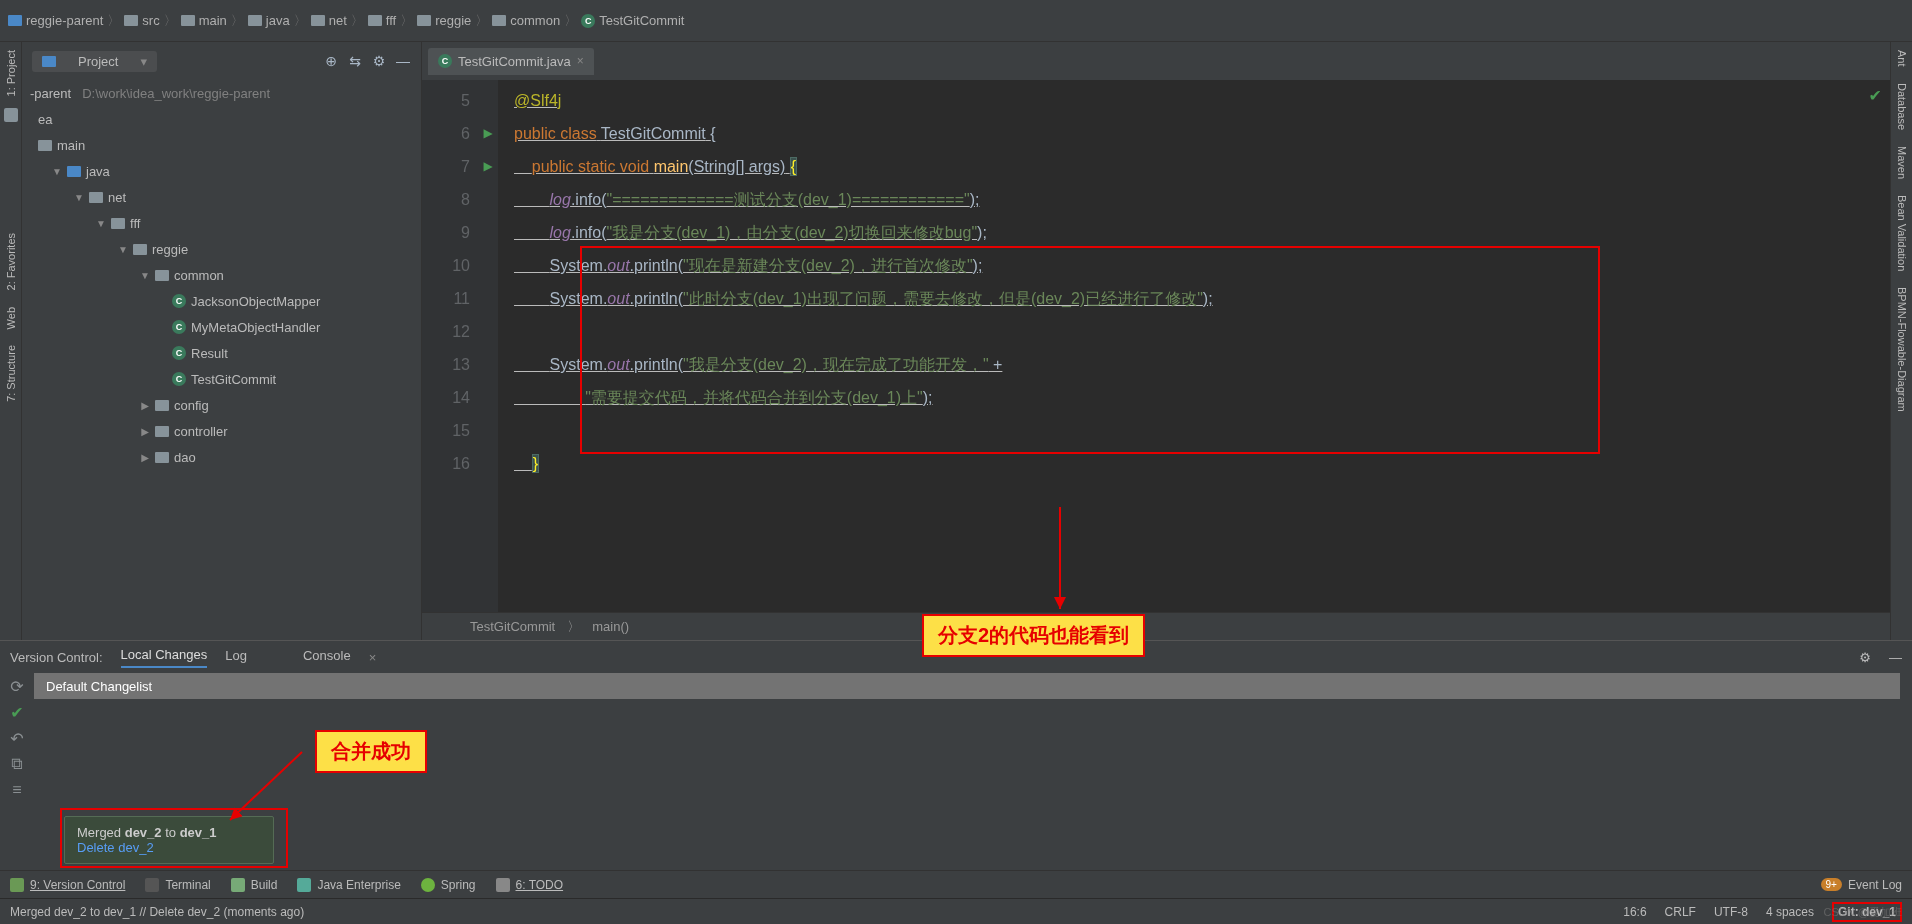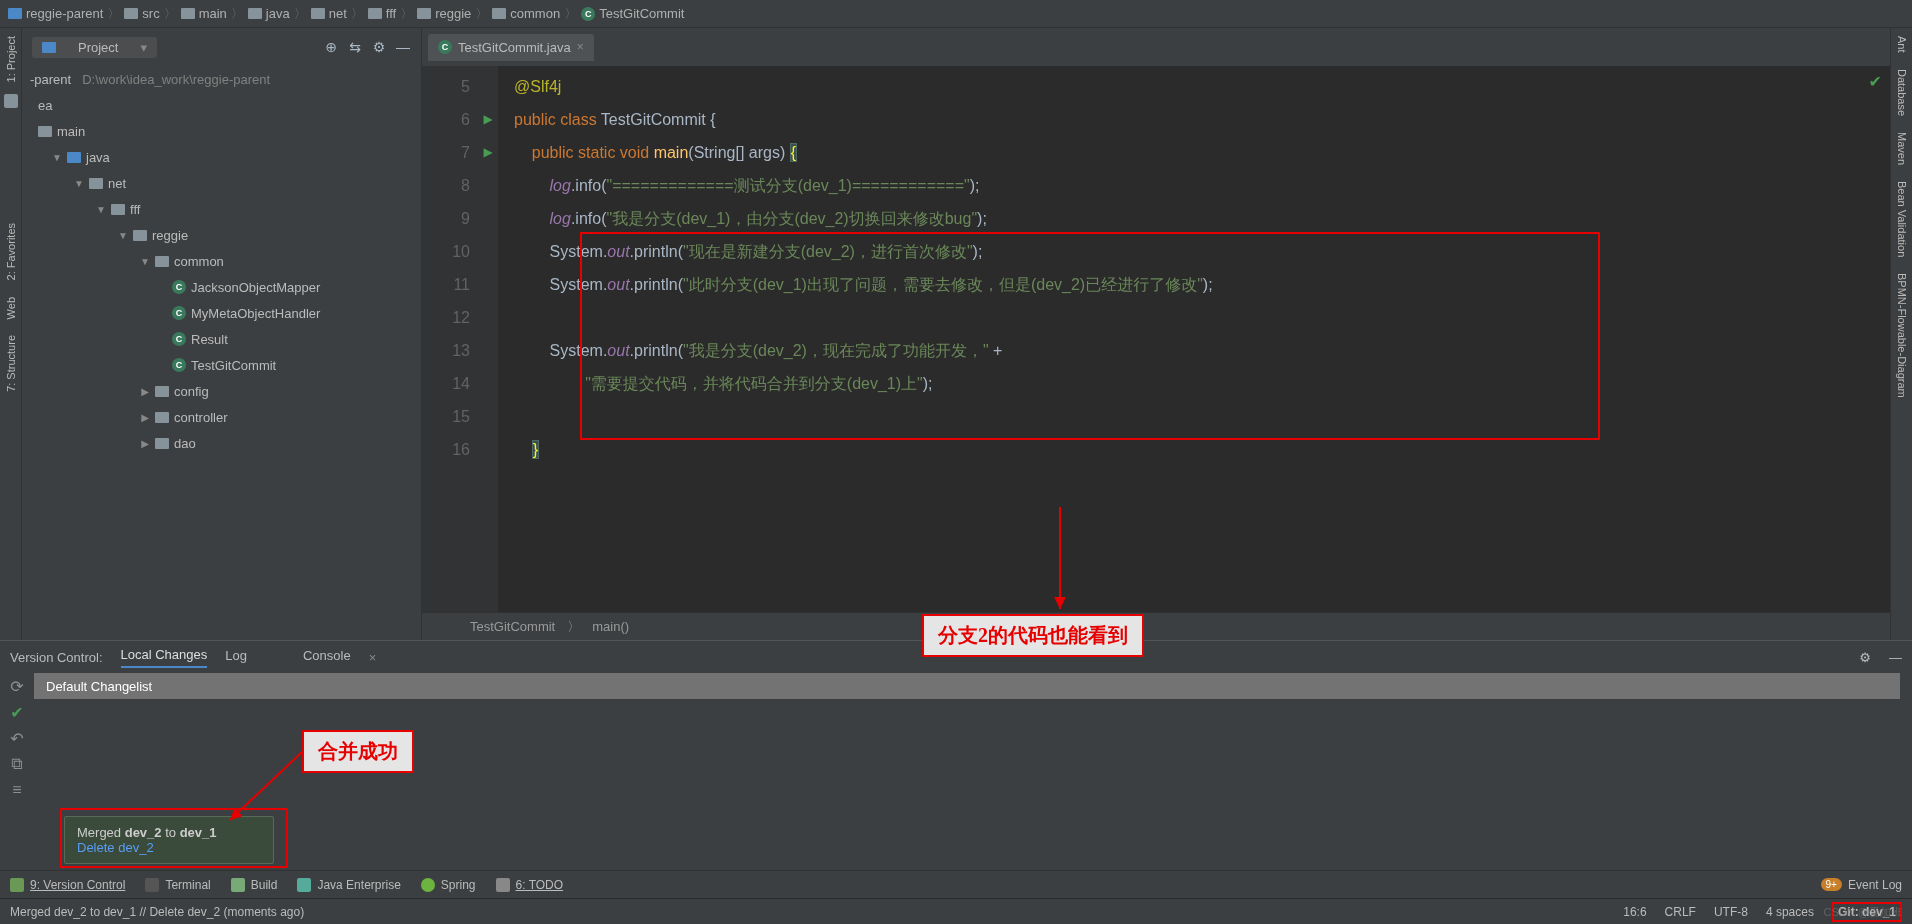--- a/index.html
+++ b/index.html
@@ -1,20 +1,20 @@
 <!DOCTYPE html>
 <html><head>
 <meta charset="utf-8">
 <style>
 * { margin: 0; padding: 0; box-sizing: border-box; font-family: "Segoe UI", Arial, sans-serif; }
 body { background: #2b2b2b; color: #bbbbbb; font-size: 13px; width: 1912px; height: 924px; overflow: hidden; position: relative; }
 .root { display: flex; flex-direction: column; height: 100%; }
 
 
-.breadcrumb { display: flex; align-items: center; background: #3c3f41; height: 28px; padding: 0 8px; gap: 4px; border-bottom: 1px solid #323232; }
+.breadcrumb { display: flex; align-items: center; background: #3c3f41; height: 42px; padding: 0 8px; gap: 4px; border-bottom: 1px solid #323232; }
 .breadcrumb .crumb { display: flex; align-items: center; gap: 4px; color: #b0b0b0; cursor: pointer; }
 .breadcrumb .sep { color: #6e6e6e; }
 .folder-icon { width: 14px; height: 11px; background: #87939a; border-radius: 1px; display: inline-block; position: relative; }
 .folder-icon.blue { background: #4a88c7; }
 .class-icon { width: 14px; height: 14px; border-radius: 50%; background: #3a7a5c; color: #fff; font-size: 9px; display: inline-flex; align-items: center; justify-content: center; font-weight: bold; }
 
 
 .main-area { display: flex; flex: 1; min-height: 0; }
 
 
@@ -39,21 +39,21 @@
 
 
 .editor-panel { flex: 1; display: flex; flex-direction: column; background: #2b2b2b; min-width: 0; }
 .tab-bar { display: flex; align-items: center; height: 38px; background: #3c3f41; padding-left: 6px; }
 .tab { display: flex; align-items: center; gap: 6px; background: #4e5254; padding: 6px 10px; border-radius: 3px 3px 0 0; cursor: pointer; }
 .tab .close { color: #888; font-size: 12px; cursor: pointer; }
 .editor-body { flex: 1; display: flex; position: relative; font-family: "Consolas","Menlo",monospace; font-size: 16px; min-height: 0; overflow: hidden; }
 .gutter { width: 56px; background: #313335; color: #606366; text-align: right; padding: 4px 8px 4px 4px; line-height: 33px; user-select: none; }
 .run-gutter { width: 20px; background: #313335; padding-top: 4px; }
 .run-gutter .play { color: #499c54; font-size: 12px; line-height: 33px; text-align: center; height: 33px; }
-.code { flex: 1; padding: 4px 0 4px 16px; line-height: 33px; position: relative; overflow-x: auto; }
+.code { flex: 1; padding: 4px 0 4px 16px; line-height: 33px; position: relative; overflow-x: auto; text-decoration: underline; }
 .code pre { margin: 0; white-space: pre; }
 .kw { color: #cc7832; }
 .ann { color: #bbb529; }
 .cls { color: #a9b7c6; }
 .fld { color: #9876aa; font-style: italic; }
 .str { color: #6a8759; }
 .mth { color: #ffc66d; }
 .punc { color: #a9b7c6; }
 .hl-brace { background: #3b514d; border: 1px solid #4d6b64; color: #ffef28; }
 .red-box { position: absolute; border: 2px solid #e60000; pointer-events: none; }
@@ -70,21 +70,21 @@
 .bottom-left-icons { width: 34px; display: flex; flex-direction: column; align-items: center; padding-top: 4px; gap: 8px; }
 .bottom-left-icons .bicon { width: 18px; height: 18px; color: #8a8f92; font-size: 16px; display: flex; align-items: center; justify-content: center; cursor: pointer; }
 .changelist-row { background: #737373; color: #fff; height: 26px; display: flex; align-items: center; padding: 0 12px; flex: 1; margin-right: 12px; }
 
 
 .notify { position: absolute; left: 30px; bottom: 6px; background: #3b4b3b; border: 1px solid #556b55; padding: 8px 12px; font-size: 13px; color: #ccc; min-width: 210px; border-radius:2px; }
 .notify .link { color: #589df6; cursor: pointer; }
 .notify-border { position: absolute; border: 2px solid #e60000; pointer-events: none; }
 
 
-.anno-label { position: absolute; background: #e5e5e5; border: 2px solid #e60000; color: #e60000; font-size: 20px; font-weight: 600; padding: 6px 14px; font-family: Liberation Serif, serif; }
+.anno-label { position: absolute; background: #fde047; border: 2px solid #e60000; color: #e60000; font-size: 20px; font-weight: 600; padding: 6px 14px; font-family: Liberation Sans, sans-serif; }
 .arrow-svg { position: absolute; pointer-events: none; }
 
 
 .tool-buttons { height: 28px; background: #3c3f41; display: flex; align-items: center; padding: 0 10px; gap: 20px; border-top: 1px solid #323232; }
 .tool-buttons .tbtn { display: flex; align-items: center; gap: 6px; cursor: pointer; color: #bbb; font-size: 12px; }
 .tool-buttons .tbtn .ticn { width: 14px; height: 14px; display:inline-block; }
 .tool-buttons .spacer { flex: 1; }
 .event-badge { background: #c87f2a; color: #fff; border-radius: 8px; font-size: 10px; padding: 1px 5px; }
 
 
@@ -382,21 +382,21 @@
     <span class="spacer"></span>
     <span class="sitem">16:6</span>
     <span class="sitem">CRLF</span>
     <span class="sitem">UTF-8</span>
     <span class="sitem">4 spaces</span>
     <span class="sitem git-box">Git: dev_1</span>
   </div>
 
 </div>
 
-<div class="anno-label" style="left:302px; top:730px;">合并成功</div>
+<div class="anno-label" style="left:315px; top:730px;">合并成功</div>
 <svg class="arrow-svg" style="left:210px; top:750px; width:100px; height:90px;">
   <defs>
       <marker id="ah1" markerWidth="8" markerHeight="8" refX="6" refY="3" orient="auto">
         <path d="M0,0 L6,3 L0,6 Z" fill="#e60000"></path>
       </marker>
     </defs>
   <line x1="92" y1="2" x2="20" y2="70" stroke="#e60000" stroke-width="2" marker-end="url(#ah1)"></line>
 </svg>
 
 <div class="anno-label" style="left:922px; top:614px;">分支2的代码也能看到</div>

